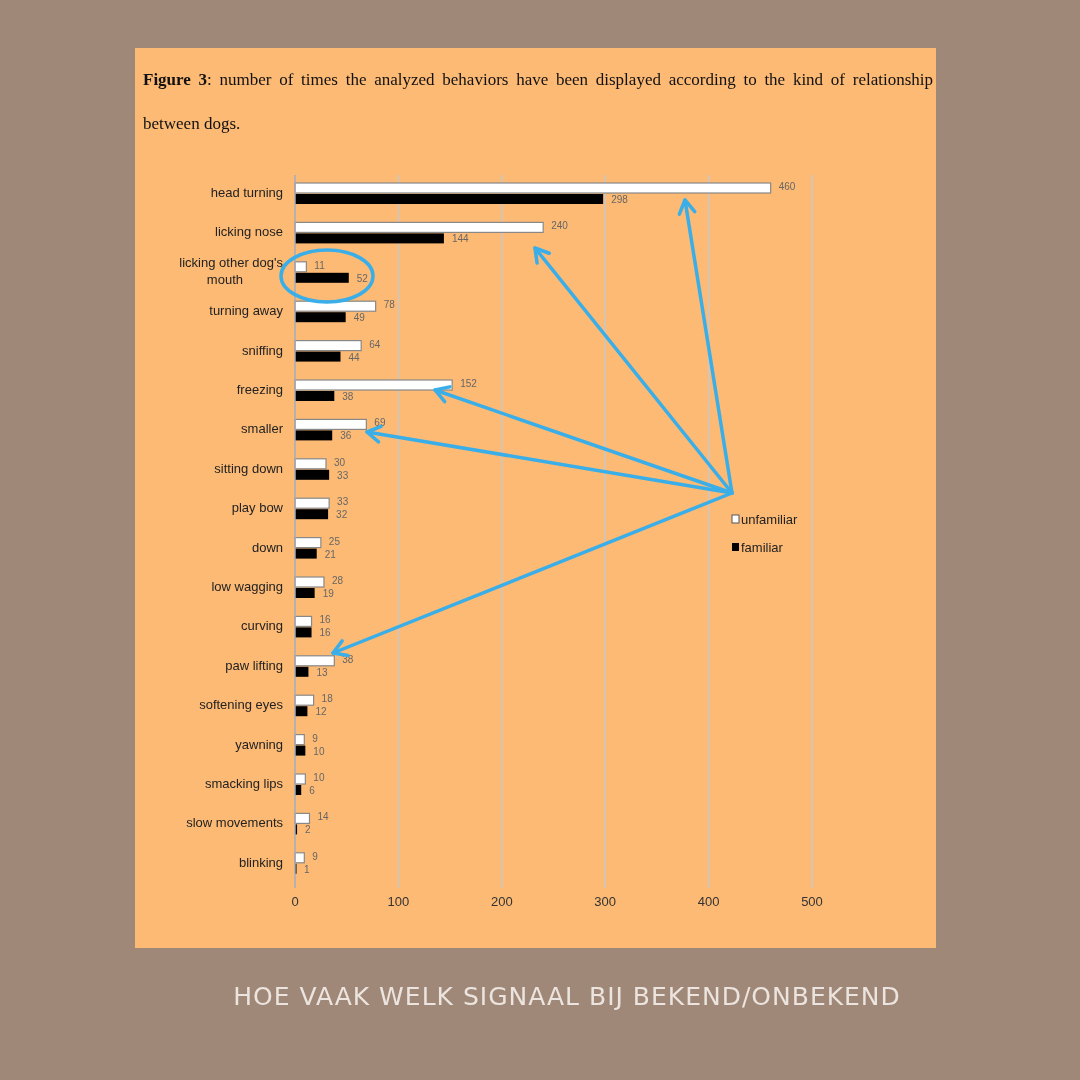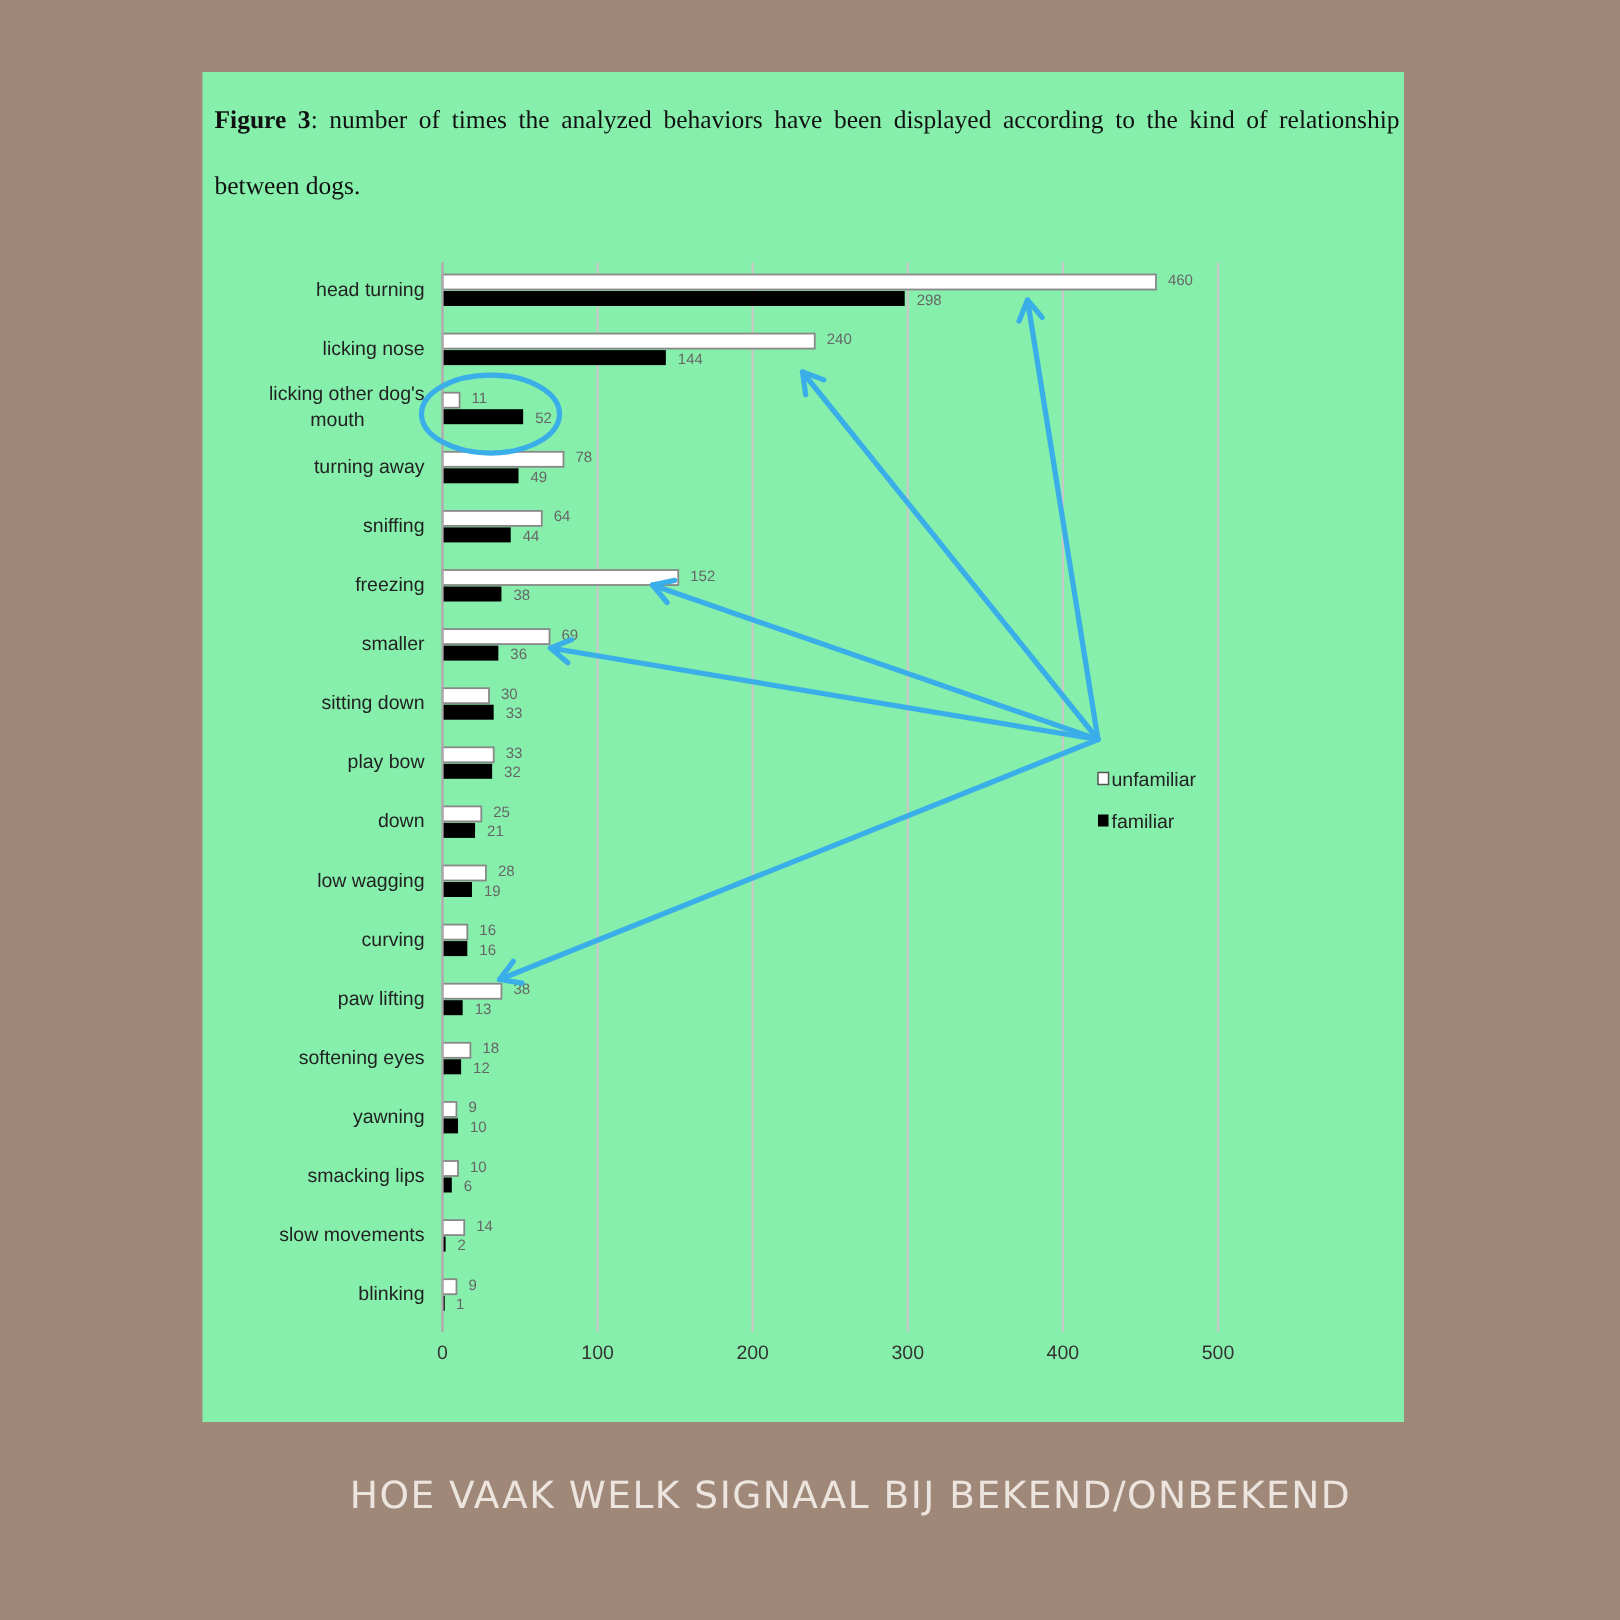--- a/index.html
+++ b/index.html
@@ -1,17 +1,17 @@
 <!DOCTYPE html>
 <html><head>
 <meta charset="utf-8">
 <style>
   html,body{margin:0;padding:0;}
   body{width:1080px;height:1080px;background:#a08878;position:relative;overflow:hidden;font-family:"Liberation Sans",sans-serif;}
-  .card{position:absolute;left:135px;top:48px;width:801px;height:900px;background:#86efac;}
+  .card{position:absolute;left:135px;top:48px;width:801px;height:900px;background:#fdba74;}
   .caption{position:absolute;left:8px;top:10px;width:790px;font-family:"Liberation Serif",serif;font-size:17px;line-height:44px;color:#111;text-align:justify;text-align-last:left;}
   .caption b{font-weight:bold;}
   .footer{position:absolute;left:0;top:982px;width:1070px;text-align:center;color:#ece4de;font-family:"DejaVu Sans",sans-serif;font-size:25px;letter-spacing:1px;padding-left:32px;}
   svg text{font-family:"Liberation Sans",sans-serif;}
 </style>
 </head>
 <body>
 
 <div class="card">
   <div class="caption"><b>Figure 3</b><span>: number of times the analyzed behaviors have been displayed according to the kind of relationship between dogs.</span></div>

